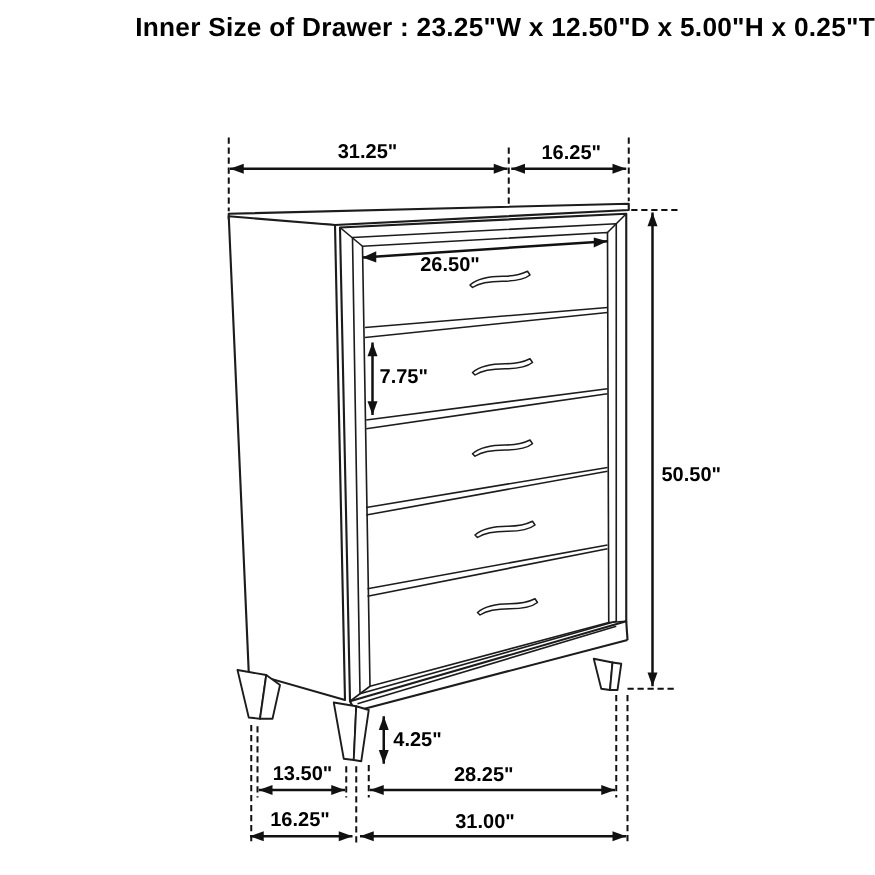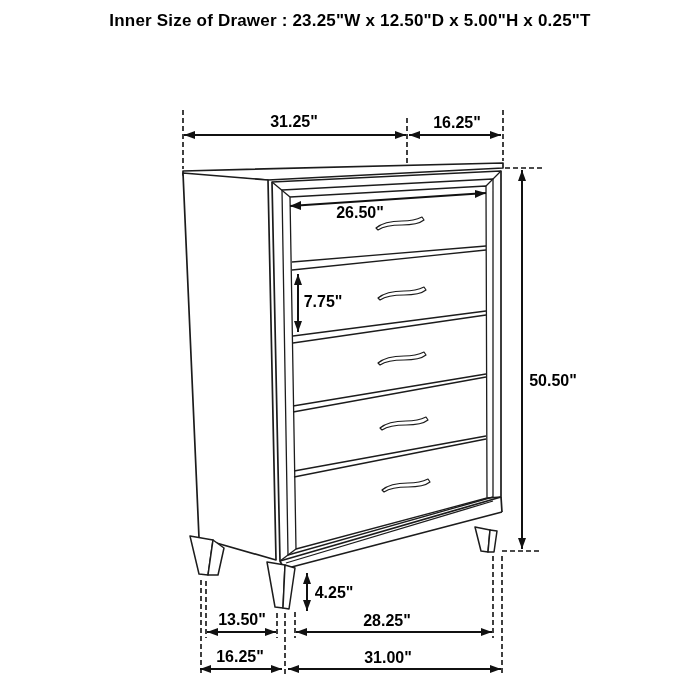--- a/index.html
+++ b/index.html
@@ -1,19 +1,19 @@
 <!DOCTYPE html>
 <html><head>
 <meta charset="utf-8">
 <style>
   html,body{margin:0;padding:0;background:#fff;}
   .canvas{position:relative;width:700px;height:700px;background:#fff;overflow:hidden;
           font-family:"Liberation Sans", sans-serif;}
-  .title{position:absolute;left:0;right:0;top:11px;text-align:center;
-         font-size:17px;font-weight:bold;color:#000;letter-spacing:.2px;}
+  .title{position:absolute;left:0;right:0;top:11px;text-align:right;
+         font-size:21px;font-weight:bold;color:#000;letter-spacing:.2px;}
   .dim{position:absolute;transform:translate(-50%,-50%);font-size:16px;font-weight:bold;
        color:#000;white-space:nowrap;}
   svg{position:absolute;left:0;top:0;}
   .struct{stroke:#1c1c1c;stroke-width:1.7;fill:none;stroke-linejoin:round;}
   .structf{stroke:#1c1c1c;stroke-width:1.7;fill:#fff;stroke-linejoin:round;}
   .detail{stroke:#1c1c1c;stroke-width:1.3;fill:none;stroke-linejoin:round;}
   .handle{stroke:#1c1c1c;stroke-width:1.2;fill:#fff;stroke-linejoin:round;}
   .leg{stroke:#1c1c1c;stroke-width:1.5;fill:#fff;stroke-linejoin:round;}
   .dash{stroke:#111;stroke-width:1.6;fill:none;stroke-dasharray:5 3;}
   .dline{stroke:#111;stroke-width:2;fill:none;}

